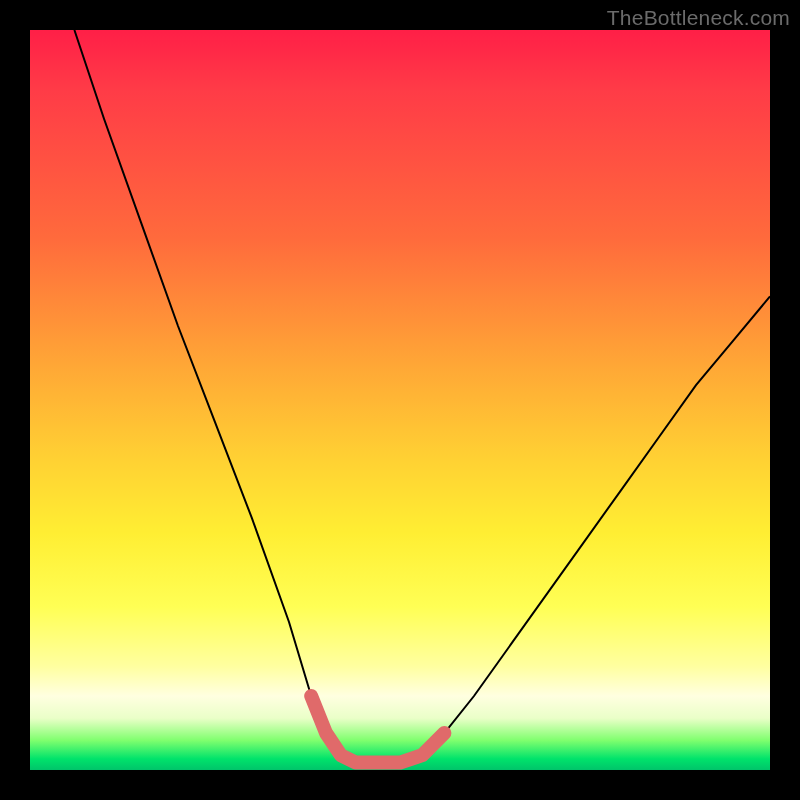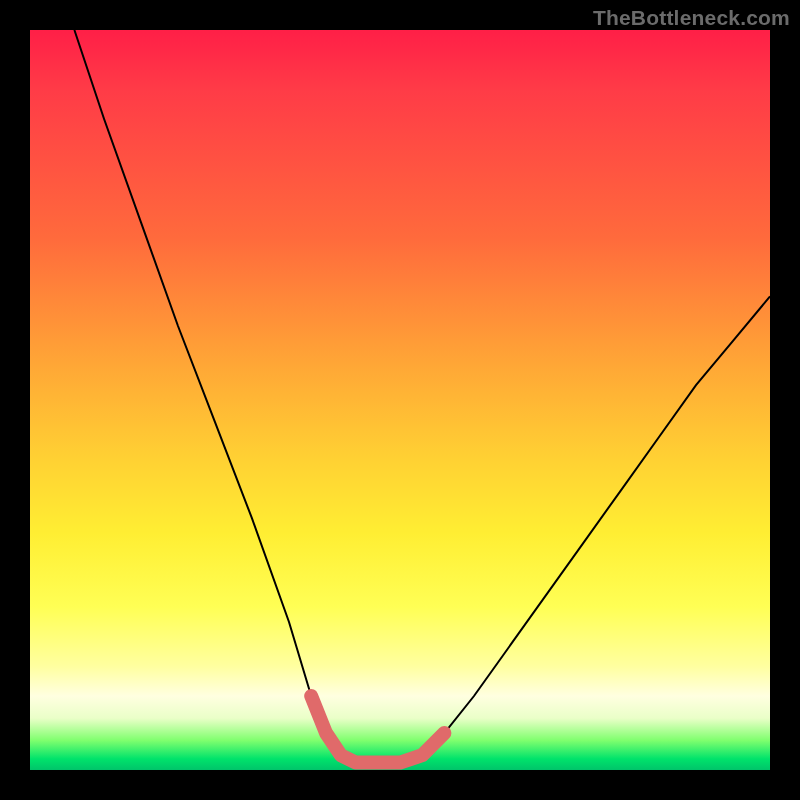--- a/index.html
+++ b/index.html
@@ -9,21 +9,20 @@
     height: 800px;
     background: #000;
     overflow: hidden;
     font-family: Arial, Helvetica, sans-serif;
   }
   .frame {
     position: relative;
     width: 800px;
     height: 800px;
     background: #000;
-    font-weight: bold;
   }
   .plot-area {
     position: absolute;
     left: 30px;
     top: 30px;
     width: 740px;
     height: 740px;
     
     background: linear-gradient(
       to bottom,

